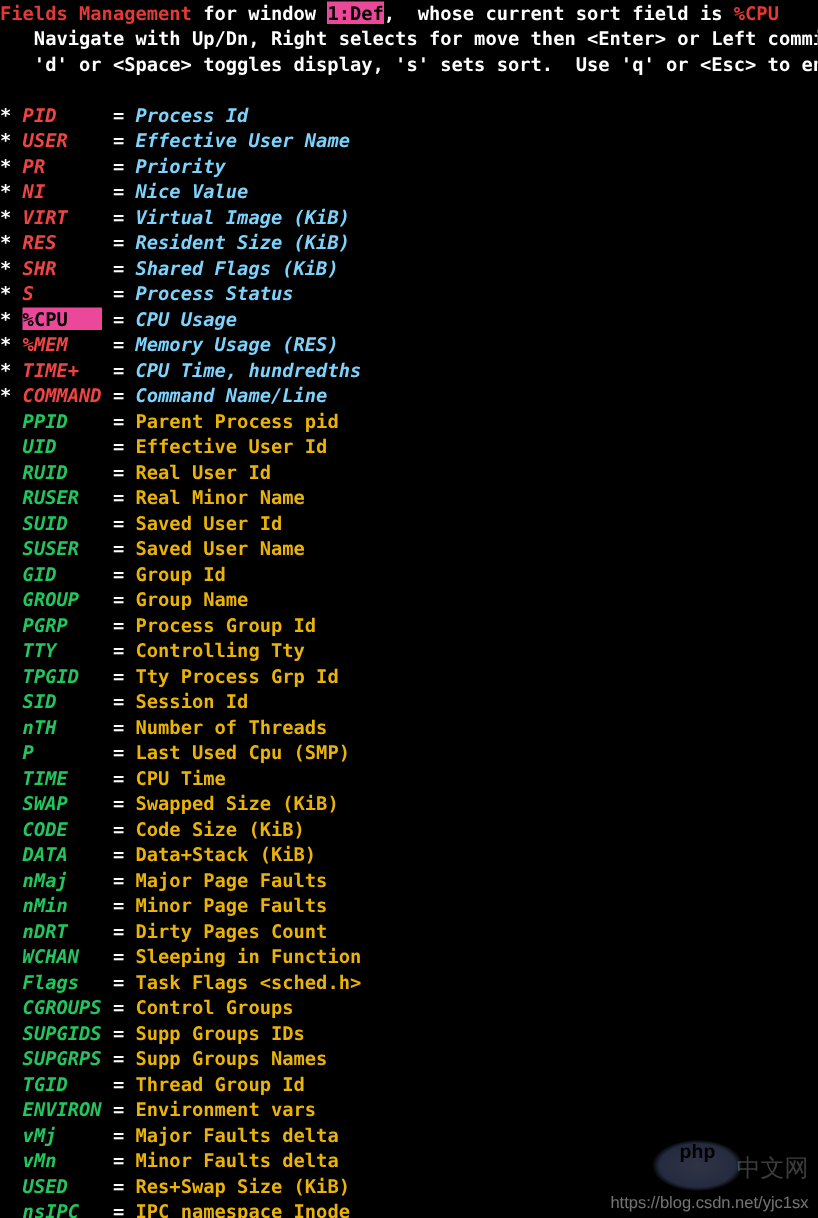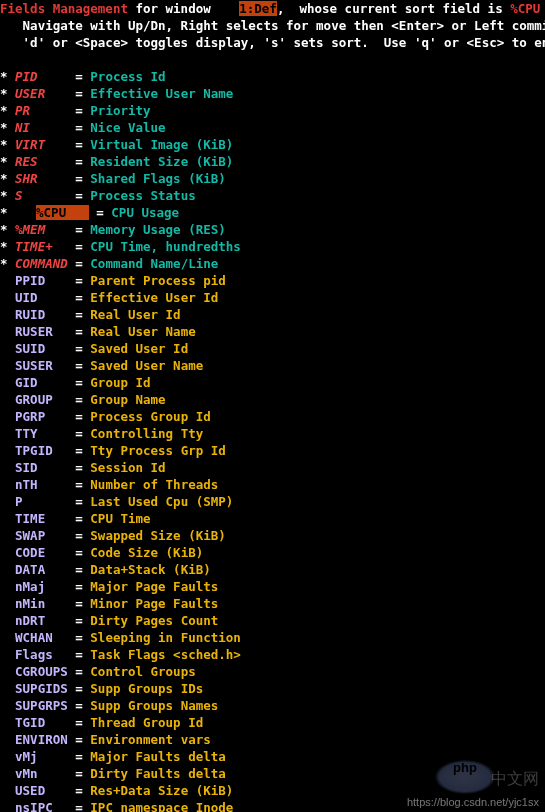--- a/index.html
+++ b/index.html
@@ -13,25 +13,25 @@
   }
   pre {
     margin: 0;
     font-family: "DejaVu Sans Mono", "Lucida Console", monospace;
     font-size: 12.5px;
     line-height: 17px;
     color: #fff;
     font-weight: bold;
   }
   .red { color: #e53935; font-weight: bold; }
-  .inv { background: #c2410c; color: #000; margin-left: 21px; }
+  .inv { background: #ec4899; color: #000; }
   .star { color: #fff; }
   .name-on { color: #ef4444; font-weight: bold; font-style: italic; }
-  .name-off{ color: #c4b5fd; }
-  .desc-on { color: #14b8a6; font-weight: bold; }
+  .name-off{ color: #22c55e; font-style: italic; }
+  .desc-on { color: #7dd3fc; font-weight: bold; font-style: italic; }
   .desc-off{ color: #eab308; }
   .watermark {
     position: absolute;
     right: 6px;
     bottom: 4px;
     font-family: Arial, sans-serif;
     font-size: 11px;
     color: rgba(255,255,255,0.45);
     text-align: center;
   }
@@ -66,21 +66,21 @@
 <span class="star">*</span> <span class="name-on">RES    </span><span> = </span><span class="desc-on">Resident Size (KiB)</span>
 <span class="star">*</span> <span class="name-on">SHR    </span><span> = </span><span class="desc-on">Shared Flags (KiB)</span>
 <span class="star">*</span> <span class="name-on">S      </span><span> = </span><span class="desc-on">Process Status</span>
 <span class="star">*</span> <span class="inv">%CPU   </span><span> = </span><span class="desc-on">CPU Usage</span>
 <span class="star">*</span> <span class="name-on">%MEM   </span><span> = </span><span class="desc-on">Memory Usage (RES)</span>
 <span class="star">*</span> <span class="name-on">TIME+  </span><span> = </span><span class="desc-on">CPU Time, hundredths</span>
 <span class="star">*</span> <span class="name-on">COMMAND</span><span> = </span><span class="desc-on">Command Name/Line</span>
 <span class="star"> </span> <span class="name-off">PPID   </span><span> = </span><span class="desc-off">Parent Process pid</span>
 <span class="star"> </span> <span class="name-off">UID    </span><span> = </span><span class="desc-off">Effective User Id</span>
 <span class="star"> </span> <span class="name-off">RUID   </span><span> = </span><span class="desc-off">Real User Id</span>
-<span class="star"> </span> <span class="name-off">RUSER  </span><span> = </span><span class="desc-off">Real User Name</span>
+<span class="star"> </span> <span class="name-off">RUSER  </span><span> = </span><span class="desc-off">Real Minor Name</span>
 <span class="star"> </span> <span class="name-off">SUID   </span><span> = </span><span class="desc-off">Saved User Id</span>
 <span class="star"> </span> <span class="name-off">SUSER  </span><span> = </span><span class="desc-off">Saved User Name</span>
 <span class="star"> </span> <span class="name-off">GID    </span><span> = </span><span class="desc-off">Group Id</span>
 <span class="star"> </span> <span class="name-off">GROUP  </span><span> = </span><span class="desc-off">Group Name</span>
 <span class="star"> </span> <span class="name-off">PGRP   </span><span> = </span><span class="desc-off">Process Group Id</span>
 <span class="star"> </span> <span class="name-off">TTY    </span><span> = </span><span class="desc-off">Controlling Tty</span>
 <span class="star"> </span> <span class="name-off">TPGID  </span><span> = </span><span class="desc-off">Tty Process Grp Id</span>
 <span class="star"> </span> <span class="name-off">SID    </span><span> = </span><span class="desc-off">Session Id</span>
 <span class="star"> </span> <span class="name-off">nTH    </span><span> = </span><span class="desc-off">Number of Threads</span>
 <span class="star"> </span> <span class="name-off">P      </span><span> = </span><span class="desc-off">Last Used Cpu (SMP)</span>
@@ -92,22 +92,22 @@
 <span class="star"> </span> <span class="name-off">nMin   </span><span> = </span><span class="desc-off">Minor Page Faults</span>
 <span class="star"> </span> <span class="name-off">nDRT   </span><span> = </span><span class="desc-off">Dirty Pages Count</span>
 <span class="star"> </span> <span class="name-off">WCHAN  </span><span> = </span><span class="desc-off">Sleeping in Function</span>
 <span class="star"> </span> <span class="name-off">Flags  </span><span> = </span><span class="desc-off">Task Flags &lt;sched.h&gt;</span>
 <span class="star"> </span> <span class="name-off">CGROUPS</span><span> = </span><span class="desc-off">Control Groups</span>
 <span class="star"> </span> <span class="name-off">SUPGIDS</span><span> = </span><span class="desc-off">Supp Groups IDs</span>
 <span class="star"> </span> <span class="name-off">SUPGRPS</span><span> = </span><span class="desc-off">Supp Groups Names</span>
 <span class="star"> </span> <span class="name-off">TGID   </span><span> = </span><span class="desc-off">Thread Group Id</span>
 <span class="star"> </span> <span class="name-off">ENVIRON</span><span> = </span><span class="desc-off">Environment vars</span>
 <span class="star"> </span> <span class="name-off">vMj    </span><span> = </span><span class="desc-off">Major Faults delta</span>
-<span class="star"> </span> <span class="name-off">vMn    </span><span> = </span><span class="desc-off">Dirty Faults delta</span>
-<span class="star"> </span> <span class="name-off">USED   </span><span> = </span><span class="desc-off">Res+Data Size (KiB)</span>
+<span class="star"> </span> <span class="name-off">vMn    </span><span> = </span><span class="desc-off">Minor Faults delta</span>
+<span class="star"> </span> <span class="name-off">USED   </span><span> = </span><span class="desc-off">Res+Swap Size (KiB)</span>
 <span class="star"> </span> <span class="name-off">nsIPC  </span><span> = </span><span class="desc-off">IPC namespace Inode</span>
  
  
  
  
  
 </pre>
 
 <div class="php-logo">
     <span>php</span>

